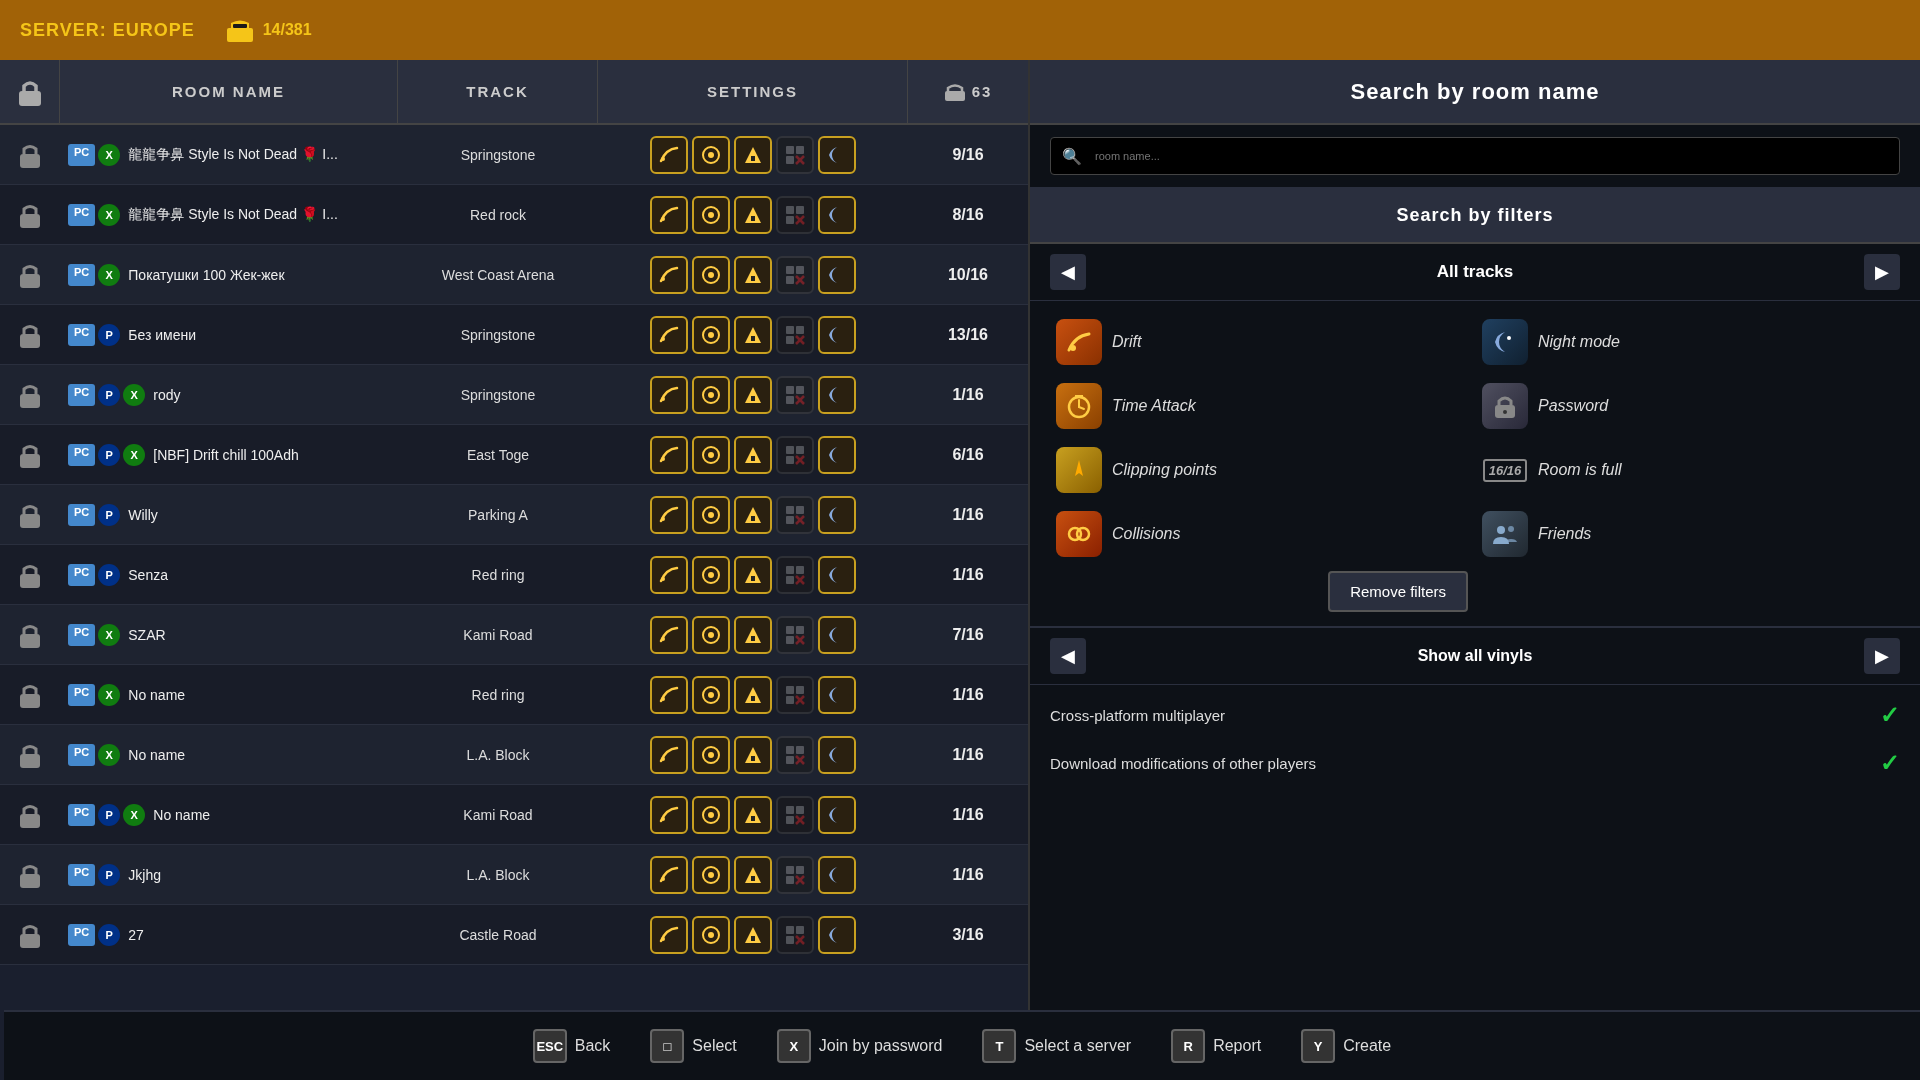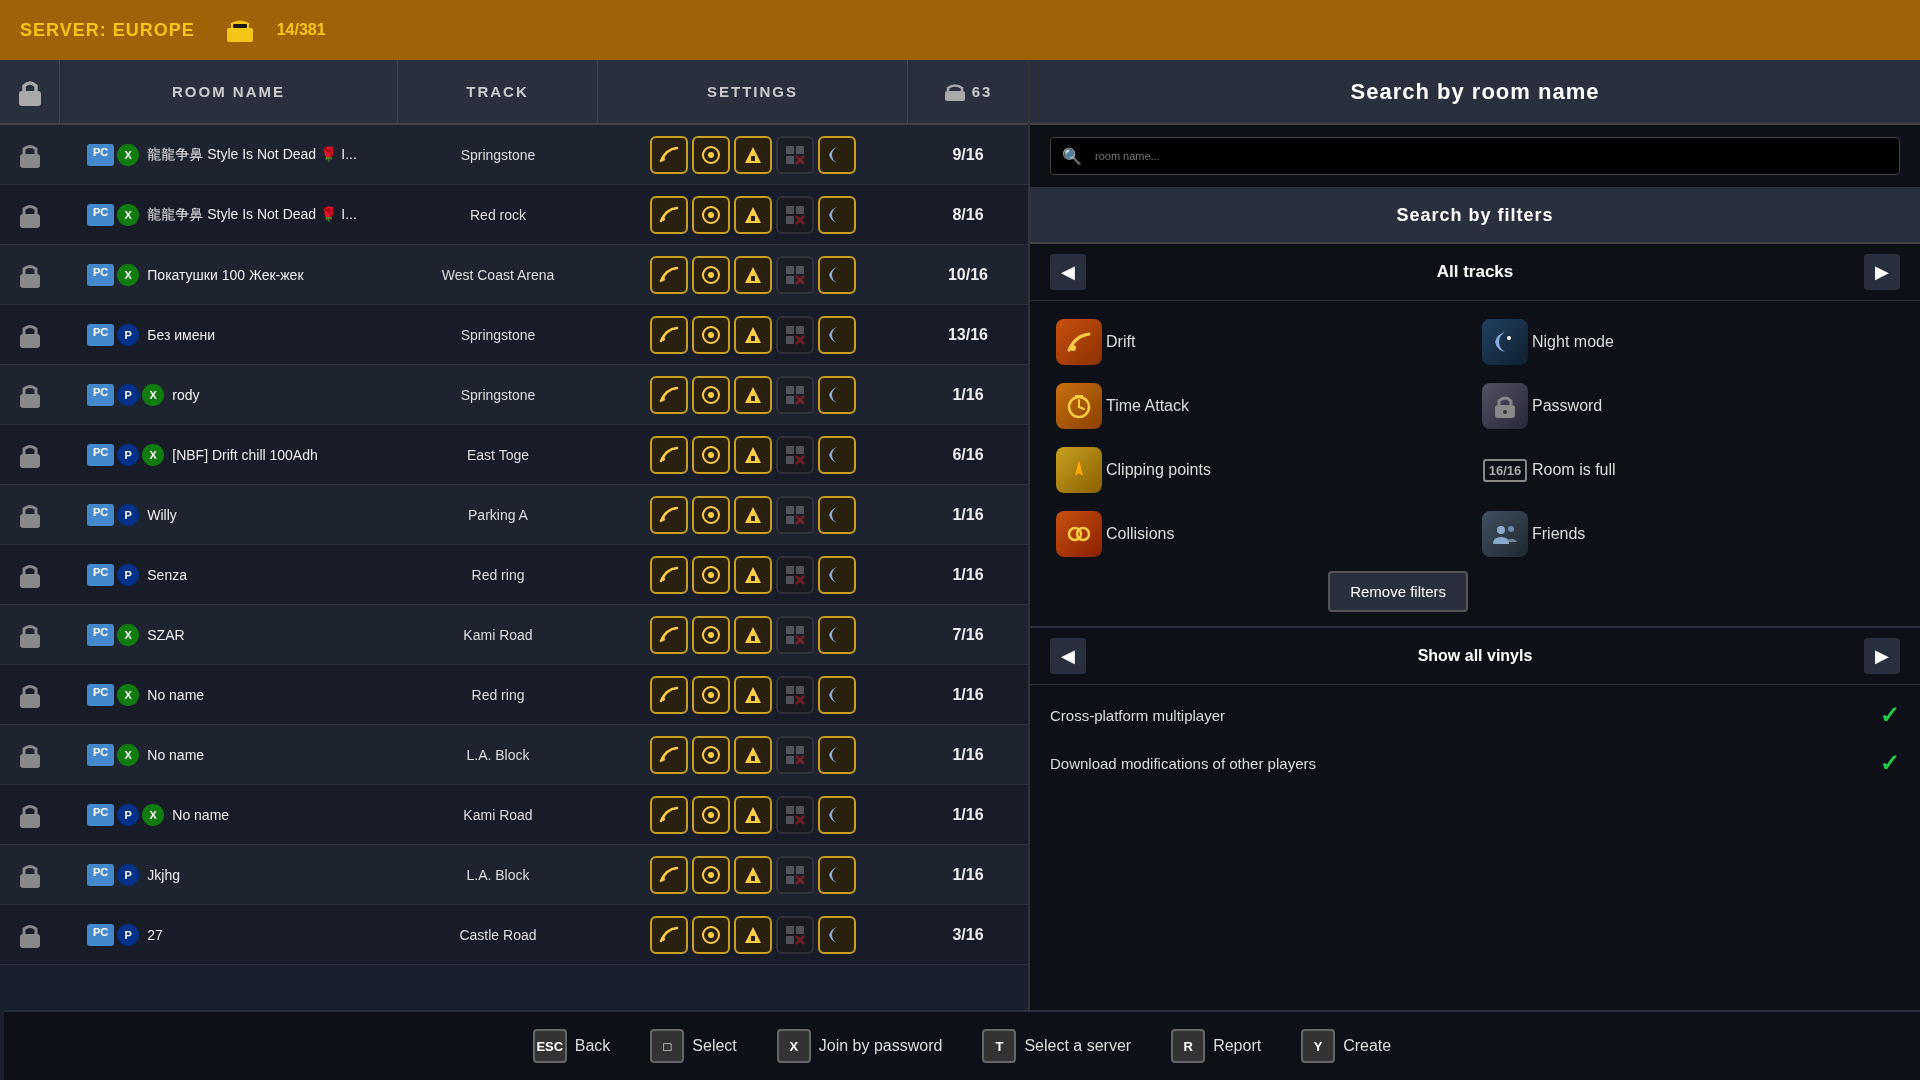--- a/index.html
+++ b/index.html
@@ -24,21 +24,21 @@
     }
     .server-label {
       color: #f5c518;
       font-weight: bold;
       font-size: 18px;
       letter-spacing: 1px;
     }
     .player-count {
       display: flex;
       align-items: center;
-      gap: 22px;
+      gap: 8px;
       color: #f5c518;
       font-weight: bold;
       font-size: 16px;
       text-align: right;
     }
 
     
     .main-layout {
       display: flex;
       height: calc(1080px - 60px - 70px);
@@ -240,23 +240,24 @@
       display: grid;
       grid-template-columns: 1fr 1fr;
       gap: 2px;
       padding: 10px 20px;
       border-bottom: 2px solid #2a2f3e;
     }
 
     .filter-item {
       display: flex;
       align-items: center;
-      gap: 4px;
+      gap: 10px;
       padding: 8px 6px;
       cursor: pointer;
+      font-style: italic;
     }
 
     .filter-icon {
       width: 46px;
       height: 46px;
       border-radius: 8px;
       display: flex;
       align-items: center;
       justify-content: center;
       font-size: 24px;
@@ -370,21 +371,20 @@
     }
 
     
     .badge-pc {
       background: #4488cc;
       color: white;
       font-size: 11px;
       font-weight: bold;
       padding: 2px 6px;
       border-radius: 3px;
-      margin-left: 19px;
     }
     .badge-xbox {
       background: #107c10;
       color: white;
       font-size: 11px;
       font-weight: bold;
       width: 22px;
       height: 22px;
       border-radius: 50%;
       display: inline-flex;

